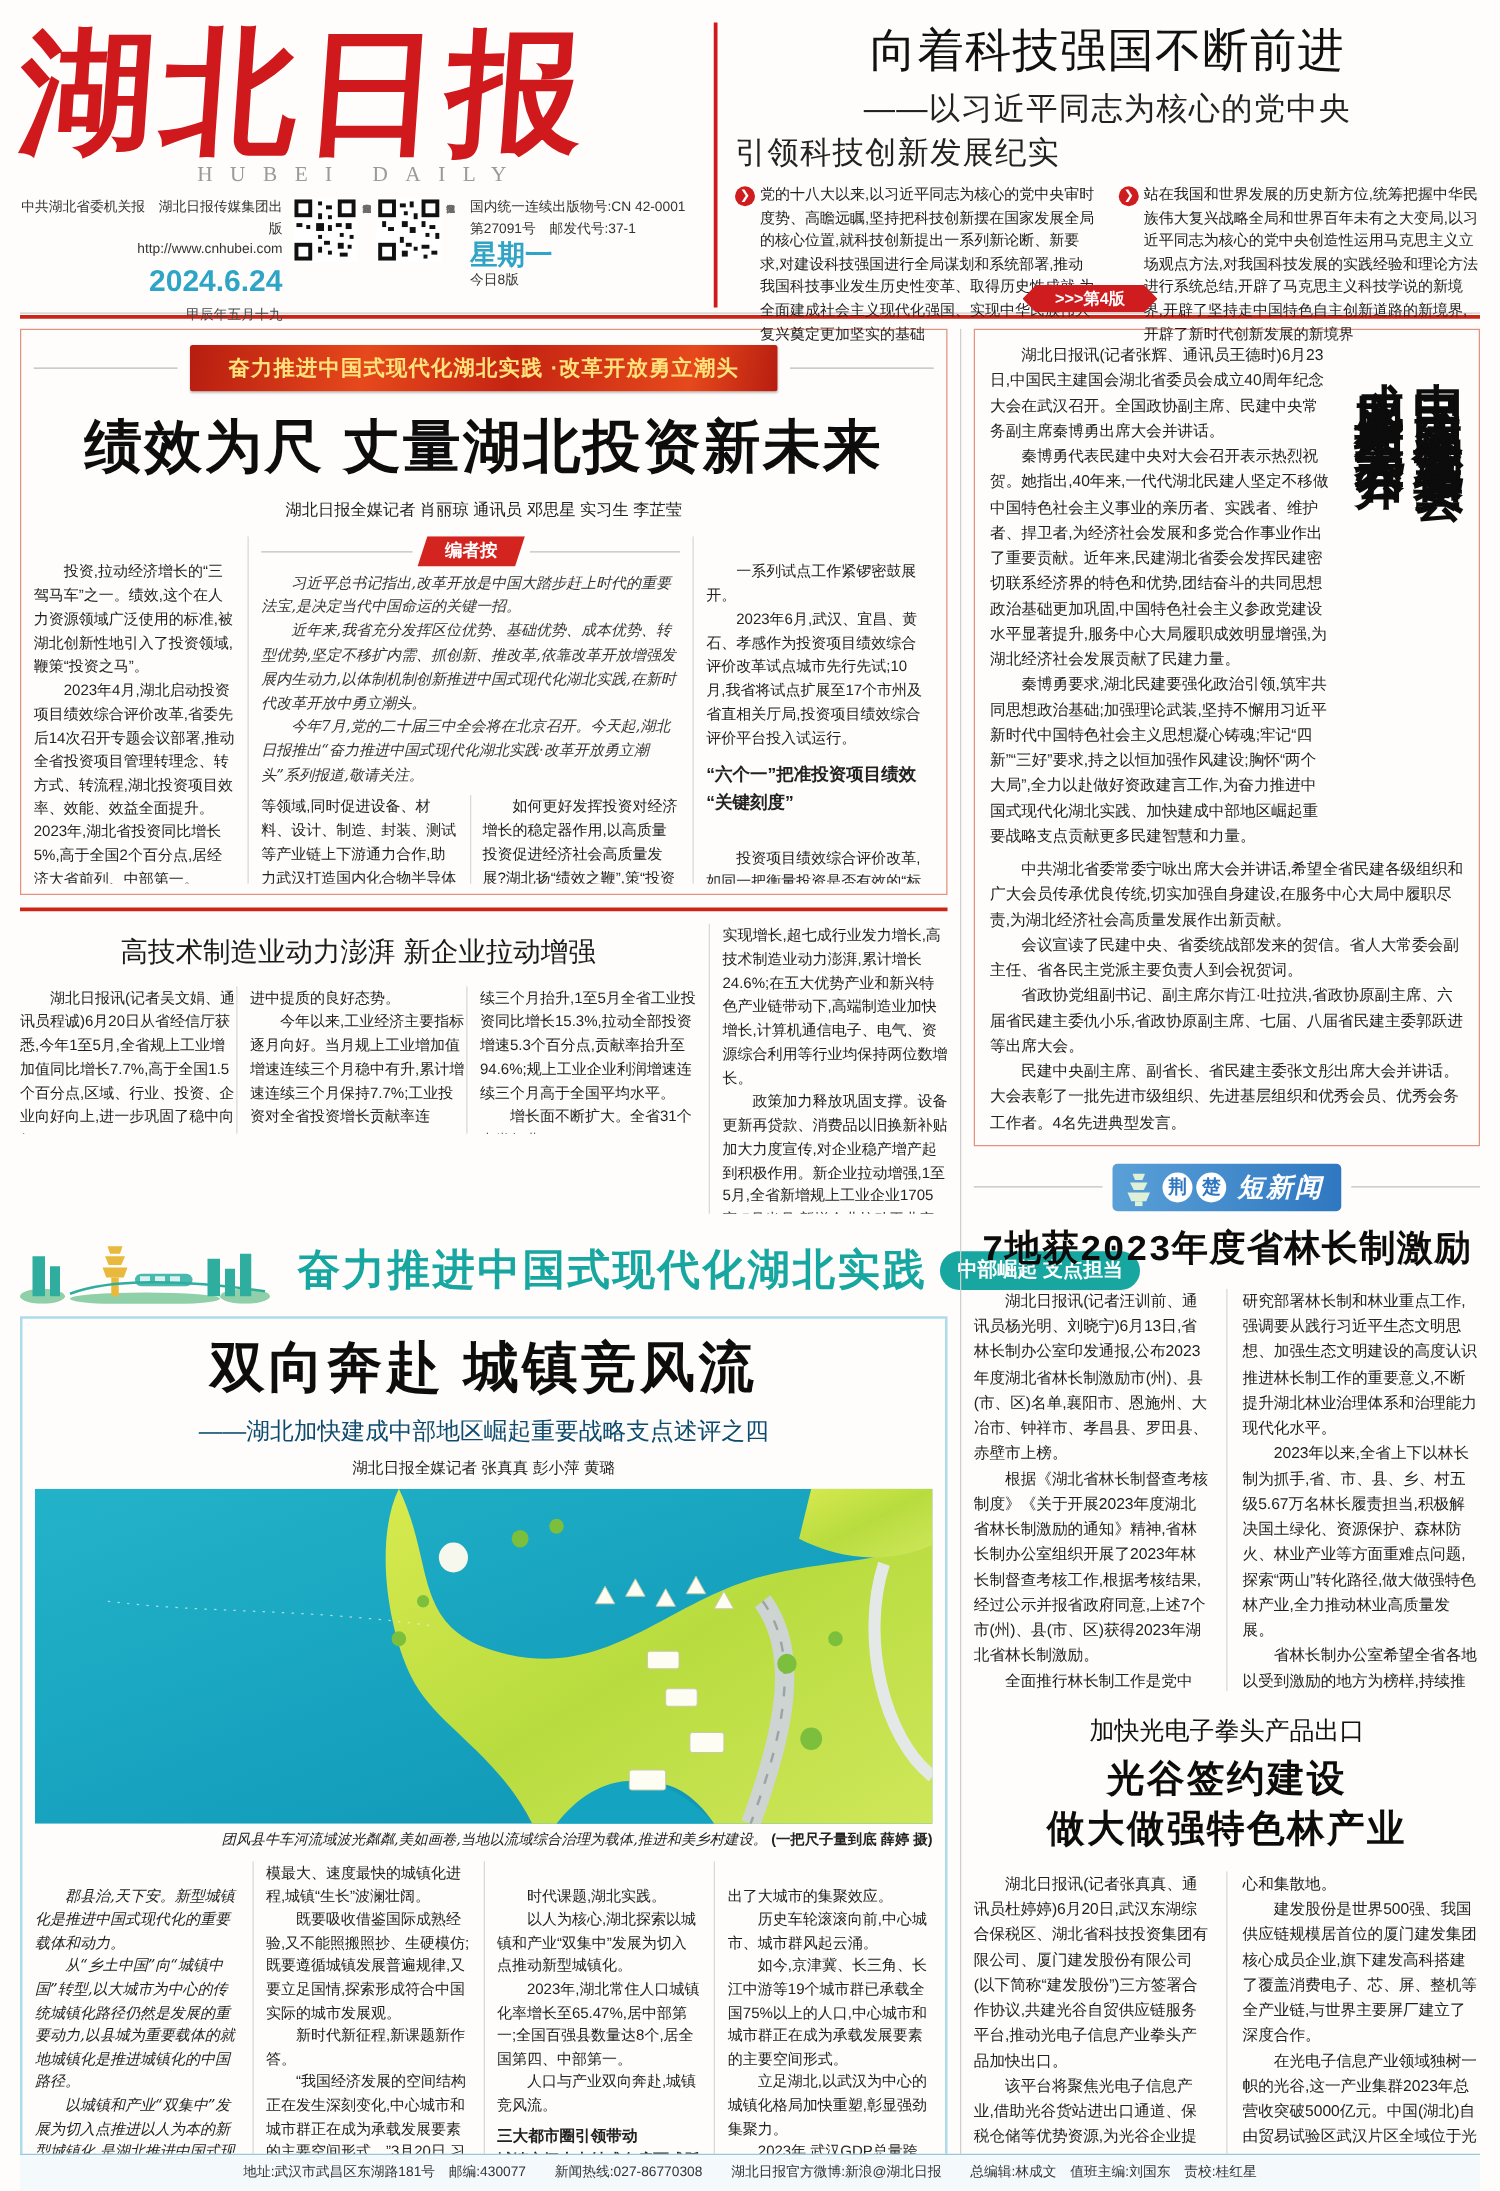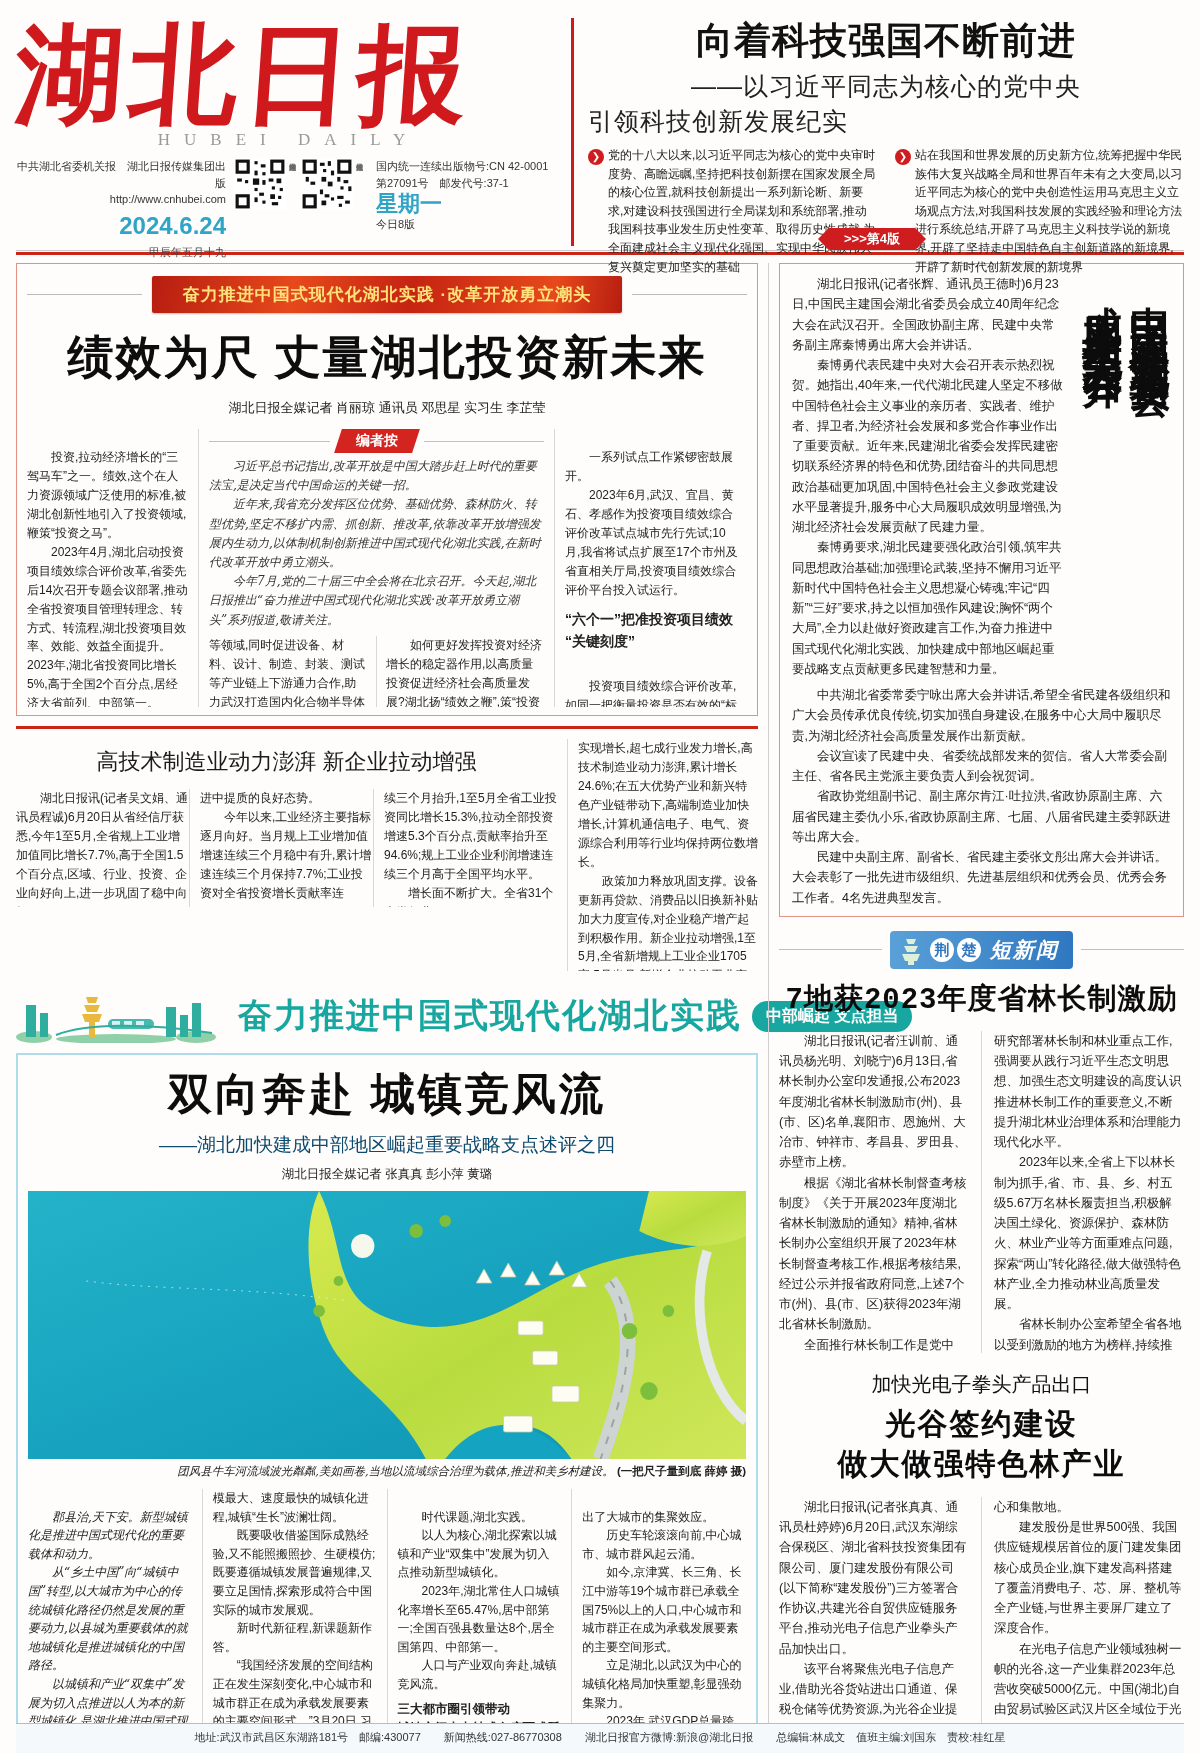--- a/index.html
+++ b/index.html
@@ -20,21 +20,21 @@
   .qr-unit svg { width:52px; height:52px; }
   .qr-label { writing-mode:vertical-rl; font-size:7px; color:#666; margin-left:1px; }
   .mast-right { line-height:1.5; }
   .mast-week { color:#2ea4c6; font-size:22px; font-weight:bold; line-height:1.15; }
   .mast-pages { font-size:11px; }
 
   .head-vline { width:3px; background:#d0191d; margin:4px 14px 0 10px; }
 
   
   .top-story { flex:1; position:relative; padding-top:2px; }
-  .ts-title { font-size:37px; font-weight:700; text-align:center; letter-spacing:1px; color:#111; }
+  .ts-title { font-size:37px; font-weight:400; text-align:center; letter-spacing:1px; color:#111; }
   .ts-sub1 { font-size:25px; color:#222; text-align:center; margin-top:4px; letter-spacing:1px; }
   .ts-sub2 { font-size:25px; color:#222; text-align:left; margin-top:2px; letter-spacing:1px; }
   .ts-cols { display:flex; gap:18px; margin-top:8px; }
   .ts-col { flex:1; font-size:12px; line-height:1.55; color:#222; display:flex; }
   .ts-arrow { width:16px; height:16px; border-radius:50%; background:#cf1d1f; color:#fff; font-size:10px; line-height:16px; text-align:center; flex:none; margin:3px 4px 0 0; font-weight:bold; }
   .ts-text { white-space:pre-line; }
   .ts-ref { position:absolute; left:230px; bottom:-4px; background:#cf1d1f; color:#fff; font-size:13px; font-weight:bold; padding:2px 26px; clip-path:polygon(10% 0,90% 0,100% 50%,90% 100%,10% 100%,0 50%); }
 
   .rule-red { border-top:1px solid #c9c9c9; border-bottom:3px solid #cc2517; height:5px; margin-top:4px; }
 
@@ -261,21 +261,21 @@
             
             
           </div>
           <div class="lmid">
             <div class="ed-head">
               <div class="hline"></div>
               <div class="ed-label"><span>编者按</span></div>
               <div class="hline"></div>
             </div>
             <div class="ed-note">　　习近平总书记指出,改革开放是中国大踏步赶上时代的重要法宝,是决定当代中国命运的关键一招。
-　　近年来,我省充分发挥区位优势、基础优势、森林防火、转型优势,坚定不移扩内需、抓创新、推改革,依靠改革开放增强发展内生动力,以体制机制创新推进中国式现代化湖北实践,在新时代改革开放中勇立潮头。
+　　近年来,我省充分发挥区位优势、基础优势、成本优势、转型优势,坚定不移扩内需、抓创新、推改革,依靠改革开放增强发展内生动力,以体制机制创新推进中国式现代化湖北实践,在新时代改革开放中勇立潮头。
 　　今年7月,党的二十届三中全会将在北京召开。今天起,湖北日报推出“奋力推进中国式现代化湖北实践·改革开放勇立潮头”系列报道,敬请关注。</div>
             <div class="lmid-cols">
               <div class="lcol">等领域,同时促进设备、材料、设计、制造、封装、测试等产业链上下游通力合作,助力武汉打造国内化合物半导体产业高地。
 　　今天的投资结构,就是明天的经济结构。
 　　一个牵引性强的项目,往往能带来一条产业链、一个产业集群,有着“一子落、满盘活”的效应。一次有效的投资布局,假以时日就会转化为现代化产业体系的拼图,展现出“一棋定、全局兴”的澎湃动力,为高质量发展提供有力支撑。</div>
               <div class="lcol">　　如何更好发挥投资对经济增长的稳定器作用,以高质量投资促进经济社会高质量发展?湖北扬“绩效之鞭”,策“投资之马”,以有效投资夯实高质量发展的硬核支撑,以考评倒逼投资提质提效。
 　　2023年4月,湖北强化省级宏观经济调控,全面启动投资项目绩效综合评价,即以“三库”为载体做实项目前期,以“两算”管理为重点做好项目建设,以绩效“三评”为支撑科学评价投资有效性,让政府投资更有效率、社会投资更有效益。</div>
             </div>
           </div>
           <div class="lcol lcol4">

